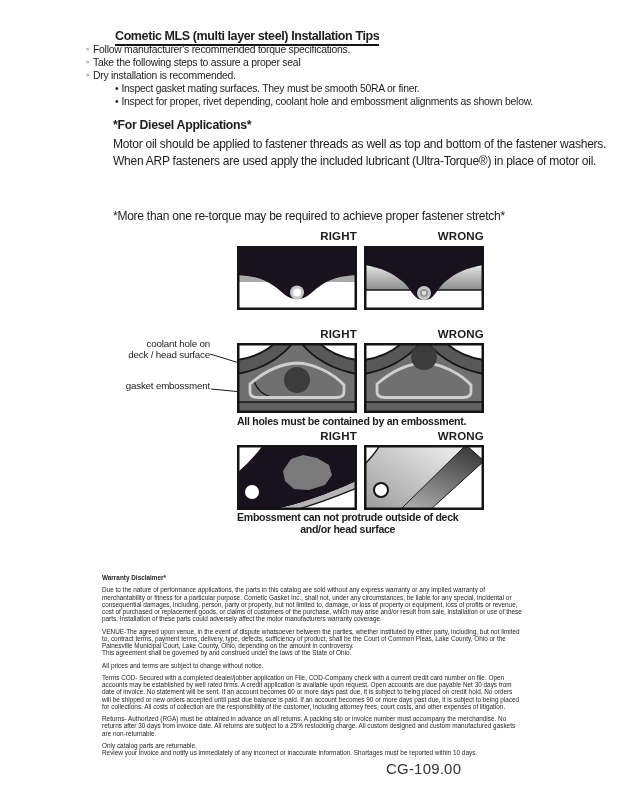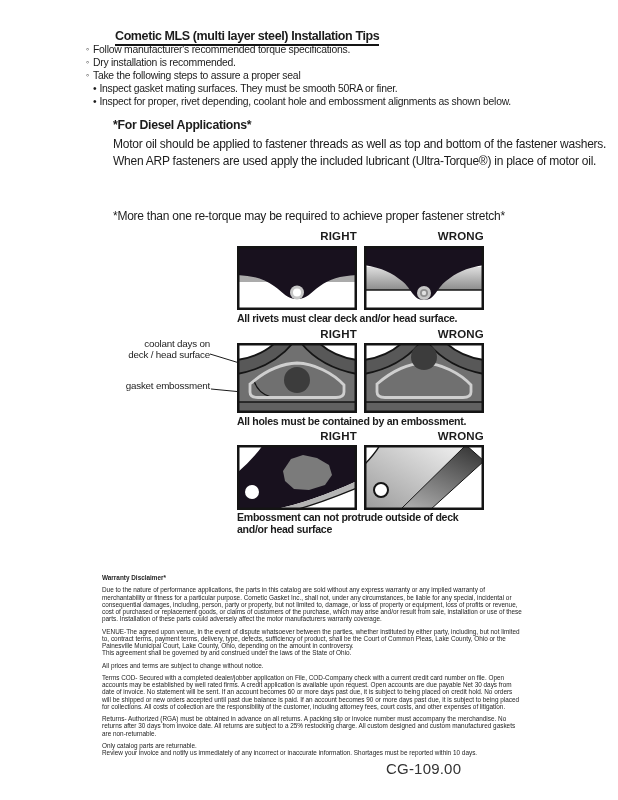--- a/index.html
+++ b/index.html
@@ -4,21 +4,21 @@
 <style>
   html,body{margin:0;padding:0;background:#ffffff;}
   .page{position:relative;width:618px;height:800px;background:#fff;overflow:hidden;
         font-family:"Liberation Sans",sans-serif;color:#1c1c1c;}
   .abs{position:absolute;}
   .title{left:115px;top:29px;font-size:12.5px;font-weight:bold;letter-spacing:-0.4px;
          border-bottom:2px solid #141414;padding-bottom:1px;white-space:nowrap;}
   .bullets{left:86px;top:44px;font-size:10.4px;line-height:12.9px;letter-spacing:-0.25px;}
   .bullet{white-space:nowrap;}
   .bullet::before{content:"◦";margin-right:4px;font-size:9px;position:relative;top:-1px;}
-  .subbullet{white-space:nowrap;margin-left:7px;}
+  .subbullet{white-space:nowrap;margin-left:29px;}
   .subbullet::before{content:"•";margin-right:3px;}
   .diesel-h{left:113px;top:118px;font-size:12.3px;font-weight:bold;letter-spacing:-0.3px;}
   .bodyp{left:113px;font-size:12px;line-height:17px;letter-spacing:-0.25px;white-space:pre;}
   .p1{top:136px;} .p2{top:169px;} .p3{top:208px;}
   .dlabel{width:120px;text-align:right;font-size:11.5px;font-weight:bold;letter-spacing:0.2px;}
   .dbox{width:120px;}
   .dbox svg{display:block;}
   .caption{font-size:10.6px;font-weight:bold;letter-spacing:-0.3px;white-space:pre-line;line-height:11.5px;}
   .sidelabel{width:115px;text-align:right;font-size:9.8px;line-height:10.8px;
              letter-spacing:-0.2px;white-space:pre-line;}
@@ -30,22 +30,22 @@
 </style>
 </head>
 <body>
 
 <div class="page">
 
   <div class="abs title">Cometic MLS (multi layer steel) Installation Tips</div>
 
   <div class="abs bullets">
     <div class="bullet">Follow manufacturer's recommended torque specifications.</div>
+    <div class="bullet">Take the following steps to assure a proper seal</div>
     <div class="bullet">Dry installation is recommended.</div>
-    <div class="bullet">Take the following steps to assure a proper seal</div>
     <div class="subbullet">Inspect gasket mating surfaces.  They must be smooth 50RA or finer.</div>
     <div class="subbullet">Inspect for proper, rivet depending, coolant hole and embossment alignments as shown below.</div>
   </div>
 
   <div class="abs diesel-h">*For Diesel Applications*</div>
   <div class="abs bodyp p1">Motor oil should be applied to fastener threads as well as top and bottom of the fastener washers.
 When ARP fasteners are used apply the included lubricant (Ultra-Torque®) in place of motor oil.</div>
   <div class="abs bodyp p3">*More than one re-torque may be required to achieve proper fastener stretch*</div>
 
   <div class="abs dlabel" style="left:237px;top:230px;">RIGHT</div>
@@ -74,26 +74,25 @@
       <rect x="0" y="21" width="120" height="23" fill="url(#gDeck)"></rect>
       <line x1="0" y1="44" x2="120" y2="44" stroke="#141414" stroke-width="1.5"></line>
       <path d="M0,0 H120 V19 C101,22 92,27 82,35 C72,43 71,54 60,54 C49,54 48,43 38,35 C28,27 19,22 0,19 Z" fill="#18111e"></path>
       <circle cx="60" cy="47" r="7" fill="#c6c6c6"></circle>
       <circle cx="60" cy="47" r="4" fill="#909090"></circle>
       <circle cx="60" cy="47" r="2.2" fill="#e0e0e0"></circle>
       <rect x="1.25" y="1.25" width="117.5" height="61.5" fill="none" stroke="#141414" stroke-width="2.5"></rect>
     </svg>
   </div>
 
-  <div class="abs caption" style="left:237px;top:313px;">All rivets must clear deck and/or head surface.</div>
 
   <div class="abs dlabel" style="left:237px;top:328px;">RIGHT</div>
   <div class="abs dlabel" style="left:364px;top:328px;">WRONG</div>
 
-  <div class="abs sidelabel" style="left:95px;top:339px;">coolant days on
+  <div class="abs sidelabel" style="left:95px;top:339px;">coolant hole on
 deck / head surface</div>
   <div class="abs sidelabel" style="left:95px;top:381px;">gasket embossment</div>
   <svg class="abs" style="left:205px;top:348px;" width="100" height="52">
     <line x1="5" y1="6" x2="90" y2="32" stroke="#1a1a1a" stroke-width="1"></line>
     <line x1="6" y1="41" x2="58" y2="46" stroke="#1a1a1a" stroke-width="1"></line>
   </svg>
 
   <div class="abs dbox" style="left:237px;top:343px;">
     <svg width="120" height="70" viewBox="0 0 120 70">
       <rect width="120" height="70" fill="#707070"></rect>
@@ -164,21 +163,21 @@
       </defs>
       <rect width="120" height="65" fill="#ffffff"></rect>
       <path d="M16,0 H102 L36,65 H0 V20 C7,13 12,7 16,0 Z" fill="url(#gSilver)"></path>
       <path d="M16,0 C12,7 7,13 0,20" fill="none" stroke="#141414" stroke-width="1.5"></path>
       <path d="M102,0 L120,16 L66,65 H36 Z" fill="url(#gStripe)" stroke="#141414" stroke-width="1"></path>
       <circle cx="17" cy="45" r="7" fill="#ffffff" stroke="#141414" stroke-width="2"></circle>
       <rect x="1.25" y="1.25" width="117.5" height="62.5" fill="none" stroke="#141414" stroke-width="2.5"></rect>
     </svg>
   </div>
 
-  <div class="abs caption" style="left:237px;top:512px;">Embossment can not protrude outside of deck
+  <div class="abs caption" style="left:237px;top:512px;text-align:center;">Embossment can not protrude outside of deck
 and/or head surface</div>
 
   <div class="abs legal">
     <p class="lh">Warranty Disclaimer*</p>
     <p>Due to the nature of performance applications, the parts in this catalog are sold without any express warranty or any implied warranty of merchantability or fitness for a particular purpose.  Cometic Gasket Inc., shall not, under any circumstances, be liable for any special, incidental or consequential damages, including, person, party or property, but not limited to, damage, or loss of property or equipment, loss of profits or revenue, cost of purchased or replacement goods, or claims of customers of the purchase, which may arise and/or result from sale, installation or use of these parts.  Installation of these parts could adversely affect the motor manufacturers warranty coverage.</p>
     <p>VENUE-The agreed upon venue, in the event of dispute whatsoever between the parties, whether instituted by either party, including, but not limited to, contract terms, payment terms, delivery, type, defects, sufficiency of product, shall be the Court of Common Pleas, Lake County, Ohio or the Painesville Municipal Court, Lake County, Ohio, depending on the amount in controversy.
 This agreement shall be governed by and construed under the laws of the State of Ohio.</p>
     <p>All prices and terms are subject to change without notice.</p>
     <p>Terms COD- Secured with a completed dealer/jobber application on File, COD-Company check with a current credit card number on file.  Open accounts may be established by well rated firms.  A credit application is available upon request.  Open accounts are due payable Net 30 days from date of invoice.  No statement will be sent.  If an account becomes 60 or more days past due, it is subject to being placed on credit hold.  No orders will be shipped or new orders accepted until past due balance is paid.  If an account becomes 90 or more days past due, it is subject to being placed for collections.  All costs of collection are the responsibility of the customer, including attorney fees, court costs, and other expenses of litigation.</p>
     <p>Returns- Authorized (RGA) must be obtained in advance on all returns.  A packing slip or invoice number must accompany the merchandise.  No returns after 30 days from invoice date.  All returns are subject to a 25% restocking charge.  All custom designed and custom manufactured gaskets are non-returnable.</p>

